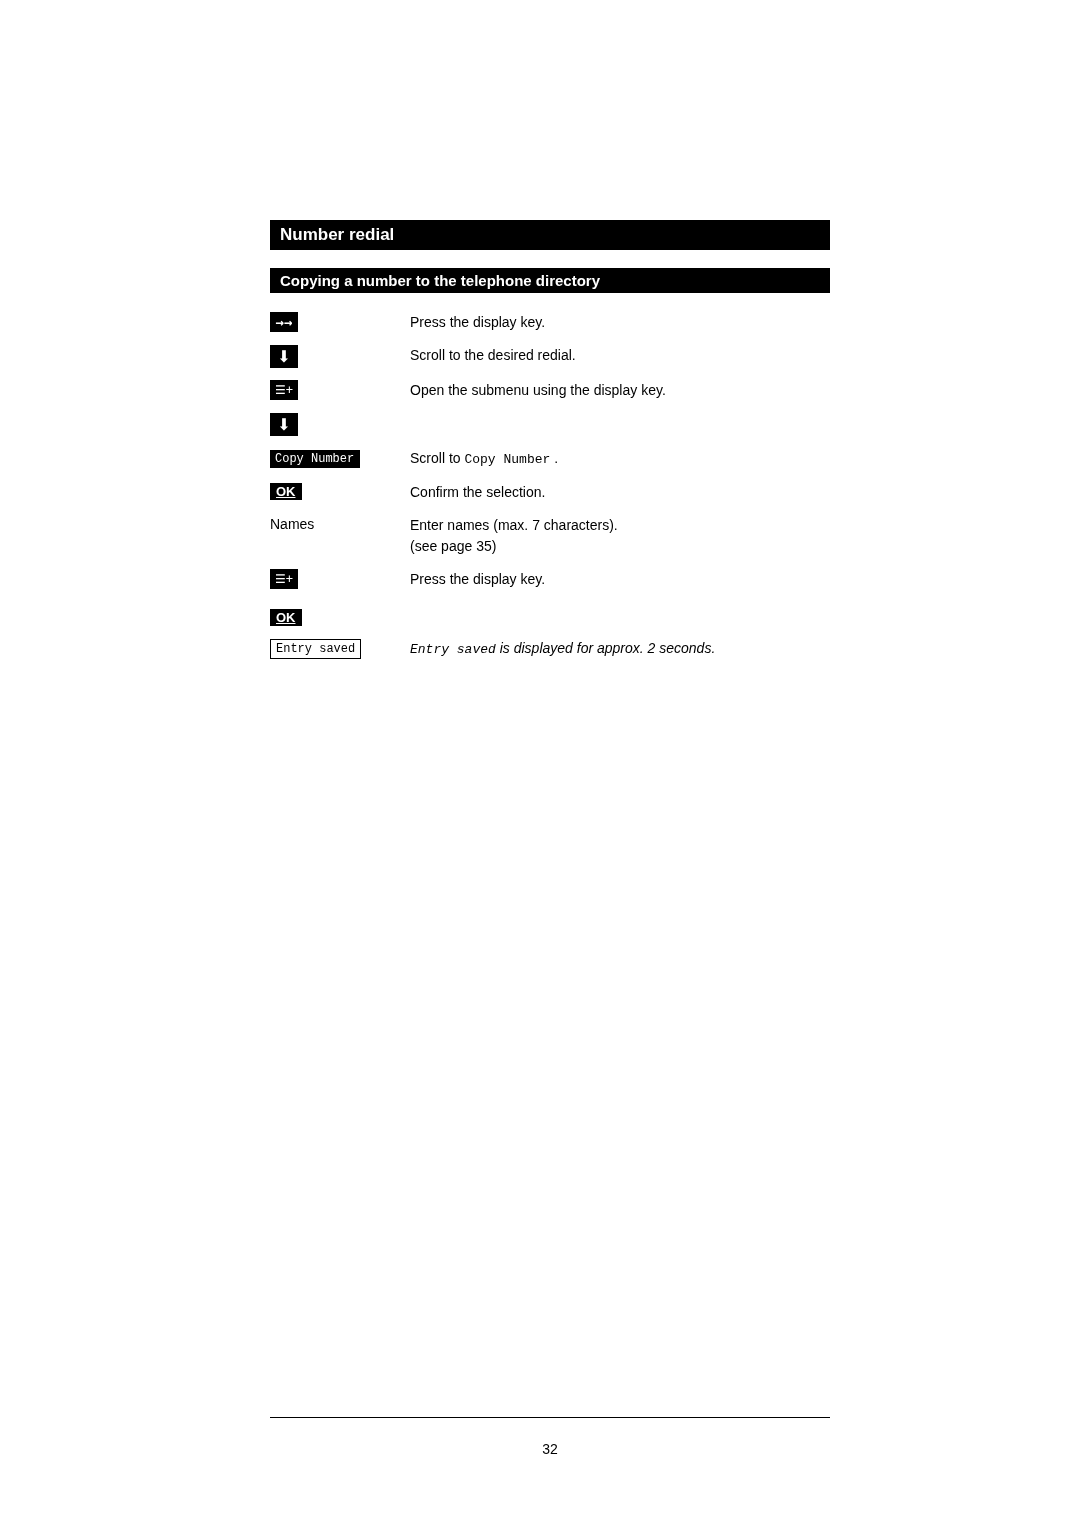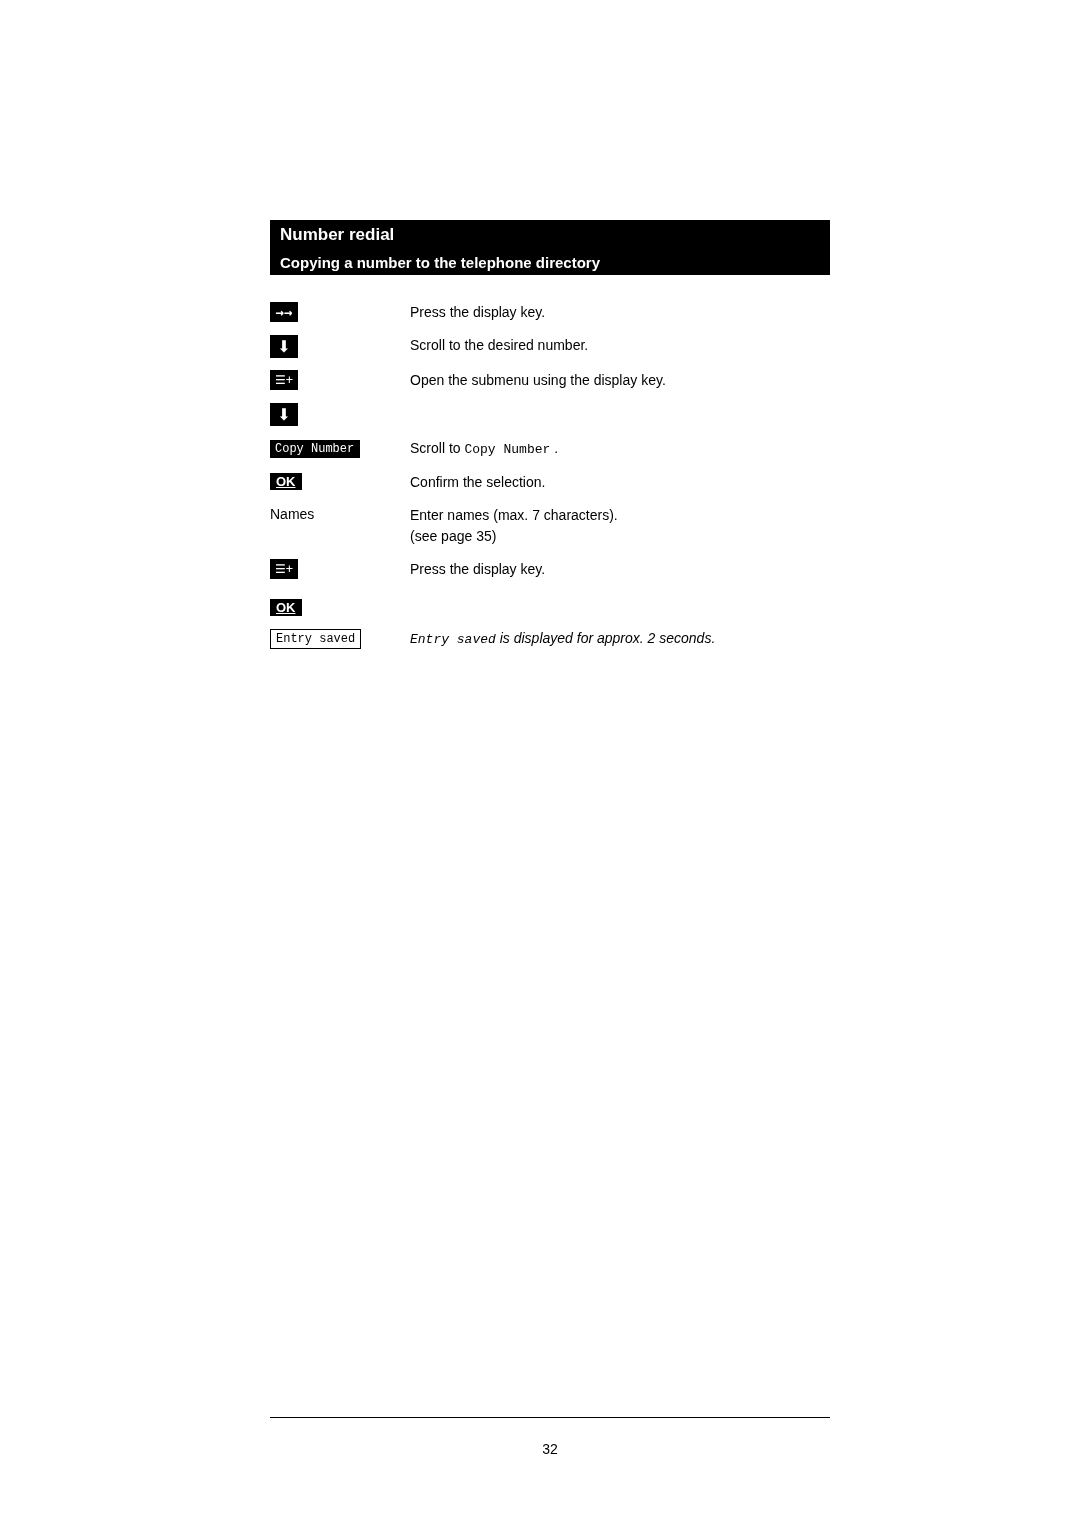--- a/index.html
+++ b/index.html
@@ -24,29 +24,30 @@
       left: 270px;
       width: 560px;
     }
 
     .section-title {
       background: #000000;
       color: #ffffff;
       font-size: 17px;
       font-weight: bold;
       padding: 5px 10px;
+      margin-bottom: 18px;
     }
 
     .subsection-title {
       background: #000000;
       color: #ffffff;
       font-size: 15px;
       font-weight: bold;
       padding: 4px 10px;
-      margin-bottom: 24px;
+      margin-bottom: 16px;
     }
 
     .instruction-table {
       width: 100%;
       border-collapse: collapse;
     }
 
     .instruction-table td {
       padding: 3px 0;
       vertical-align: top;
@@ -195,21 +196,21 @@
 
       <tr class="row-spacer">
           <td colspan="2"></td>
         </tr>
 
       <tr>
         <td>
           <span class="icon-box icon-down-arrow">⬇</span>
         </td>
         <td class="description-text">
-          <span>Scroll to the desired number.</span>
+          <span>Scroll to the desired redial.</span>
         </td>
       </tr>
 
       <tr class="row-spacer">
           <td colspan="2"></td>
         </tr>
 
       <tr>
         <td>
           <span class="icon-box icon-submenu">☰+</span>

